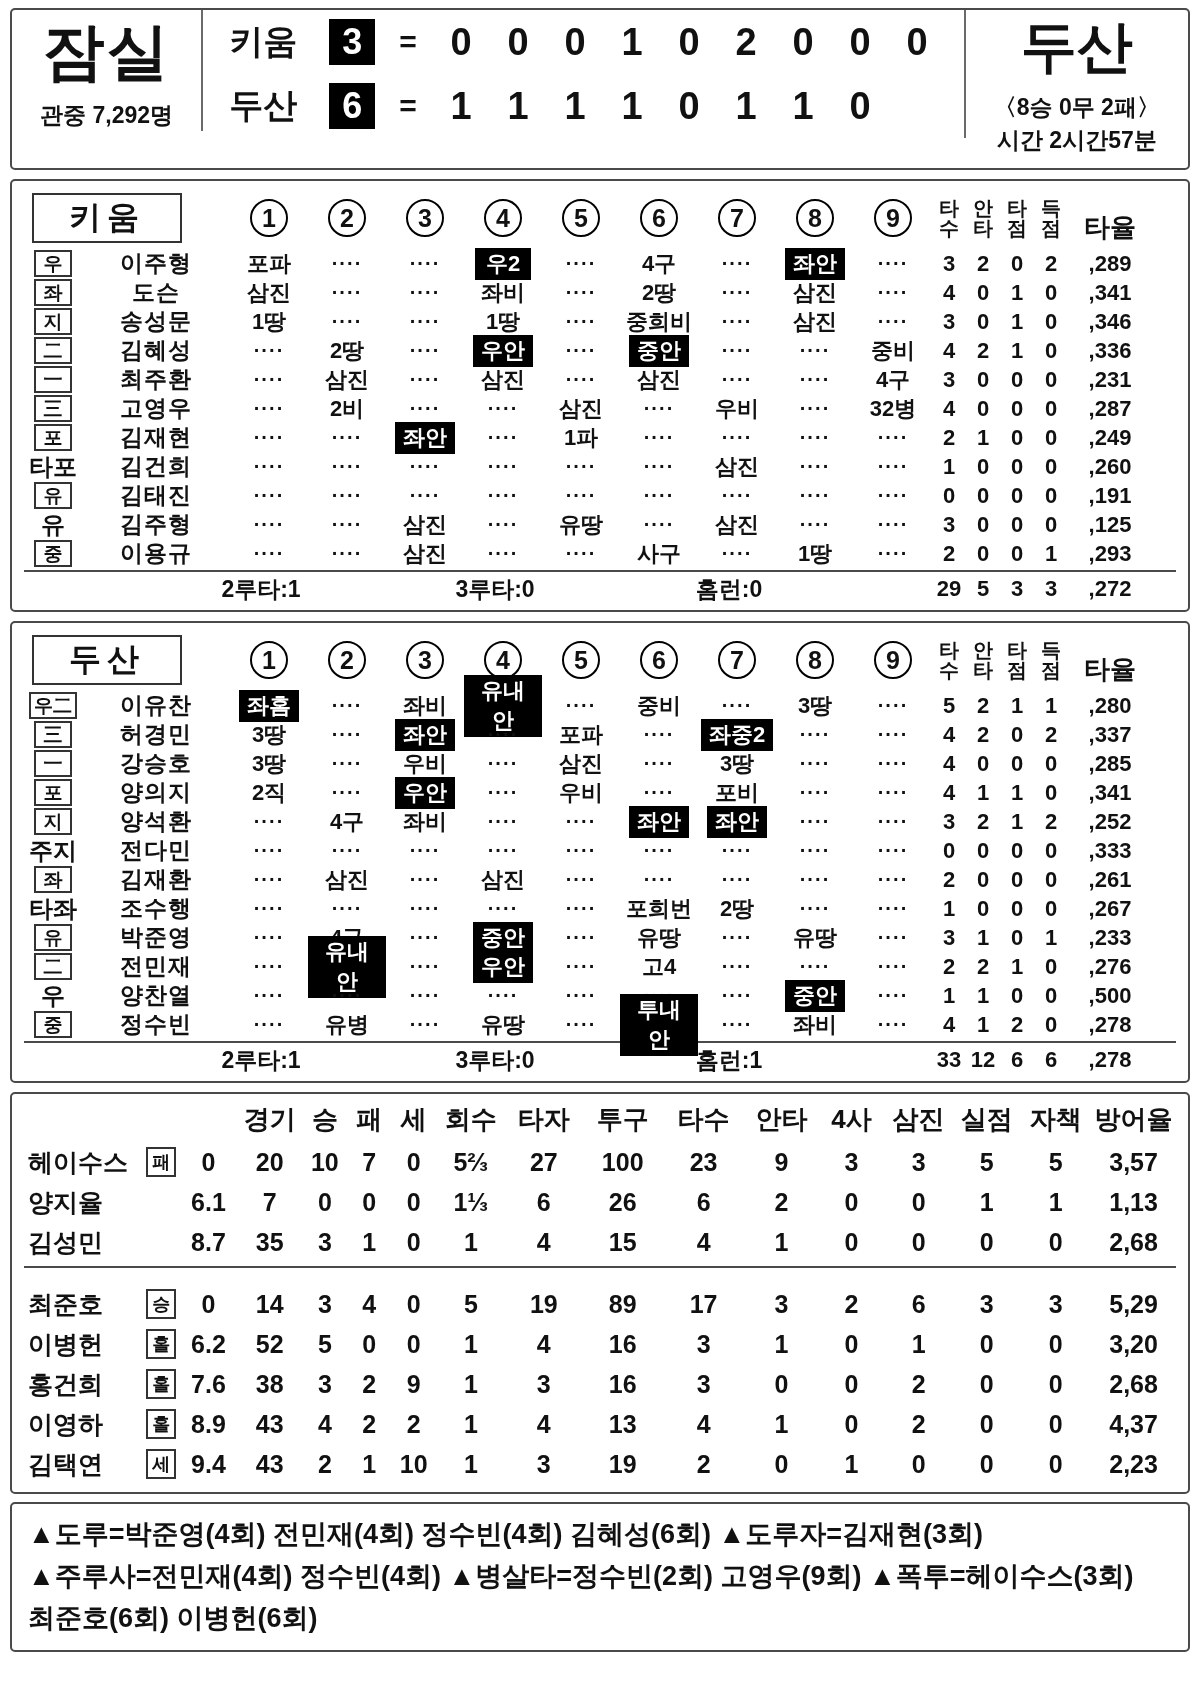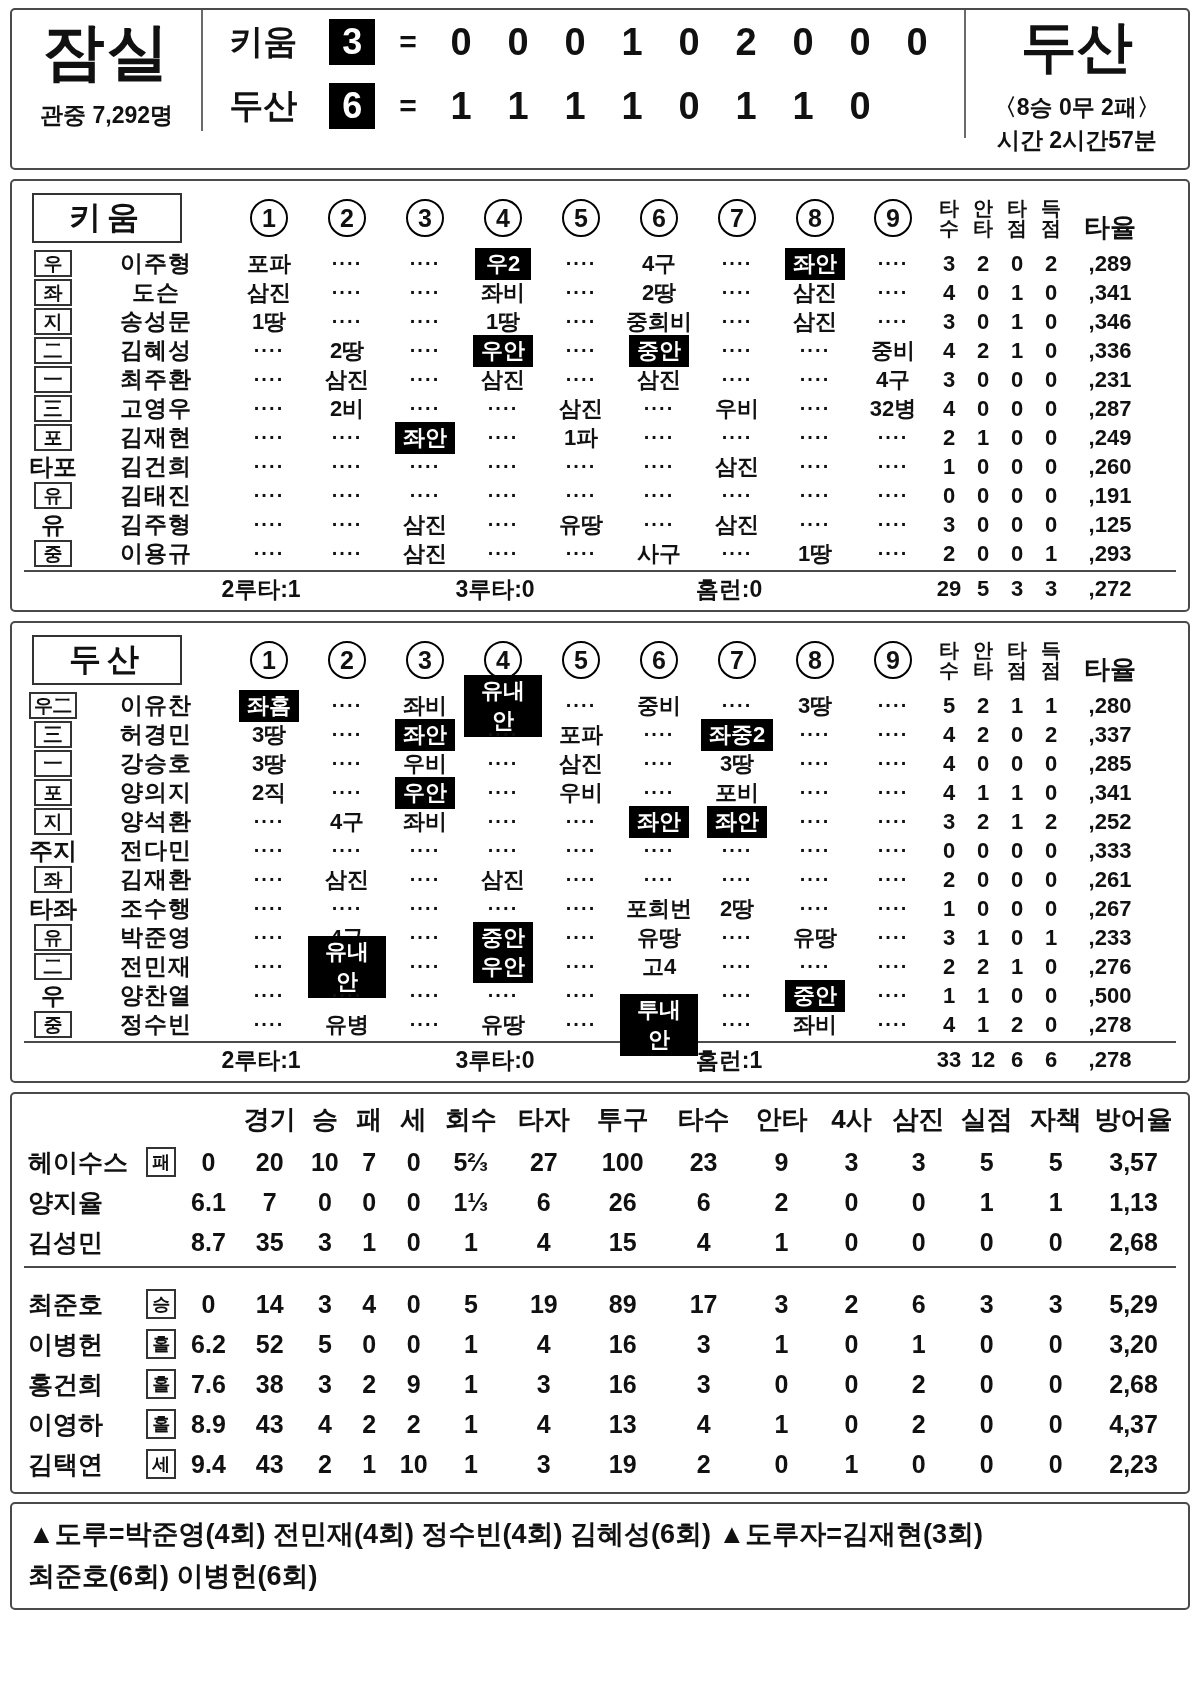--- a/index.html
+++ b/index.html
@@ -1302,16 +1302,17 @@
           <div class="p-val" style="width: 70px;">0</div>
           <div class="p-val" style="width: 68px;">0</div>
           <div class="p-val" style="width: 72px;">0</div>
           <div class="p-val" style="width: 86px;">2,23</div>
         </div>
       </div>
     </div>
 
   <div class="box note2">
     <div>▲도루=박준영(4회) 전민재(4회) 정수빈(4회) 김혜성(6회) ▲도루자=김재현(3회)</div>
+    <div>▲주루사=전민재(4회) 정수빈(4회) ▲병살타=정수빈(2회) 고영우(9회) ▲폭투=헤이수스(3회)</div>
     <div>최준호(6회) 이병헌(6회)</div>
   </div>
 
 </div>
 
 </body></html>

